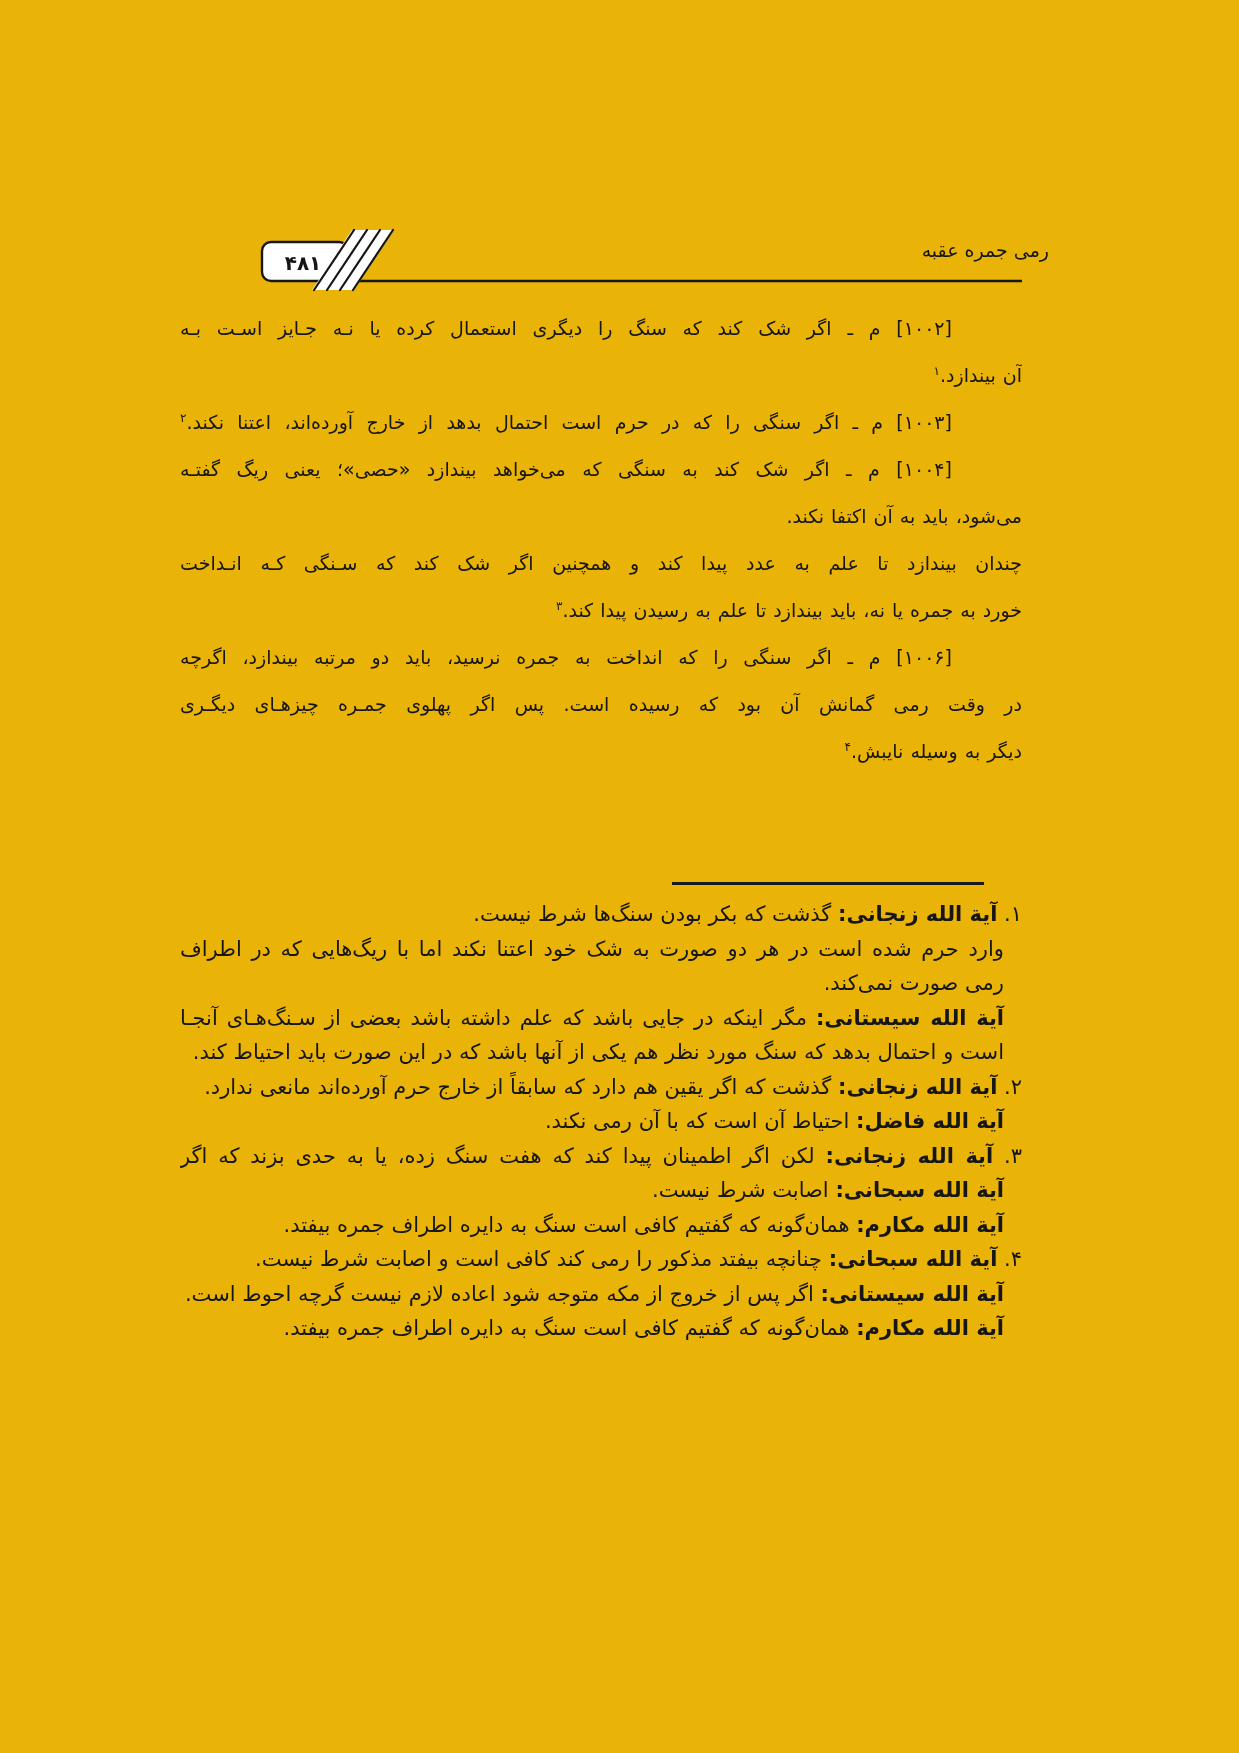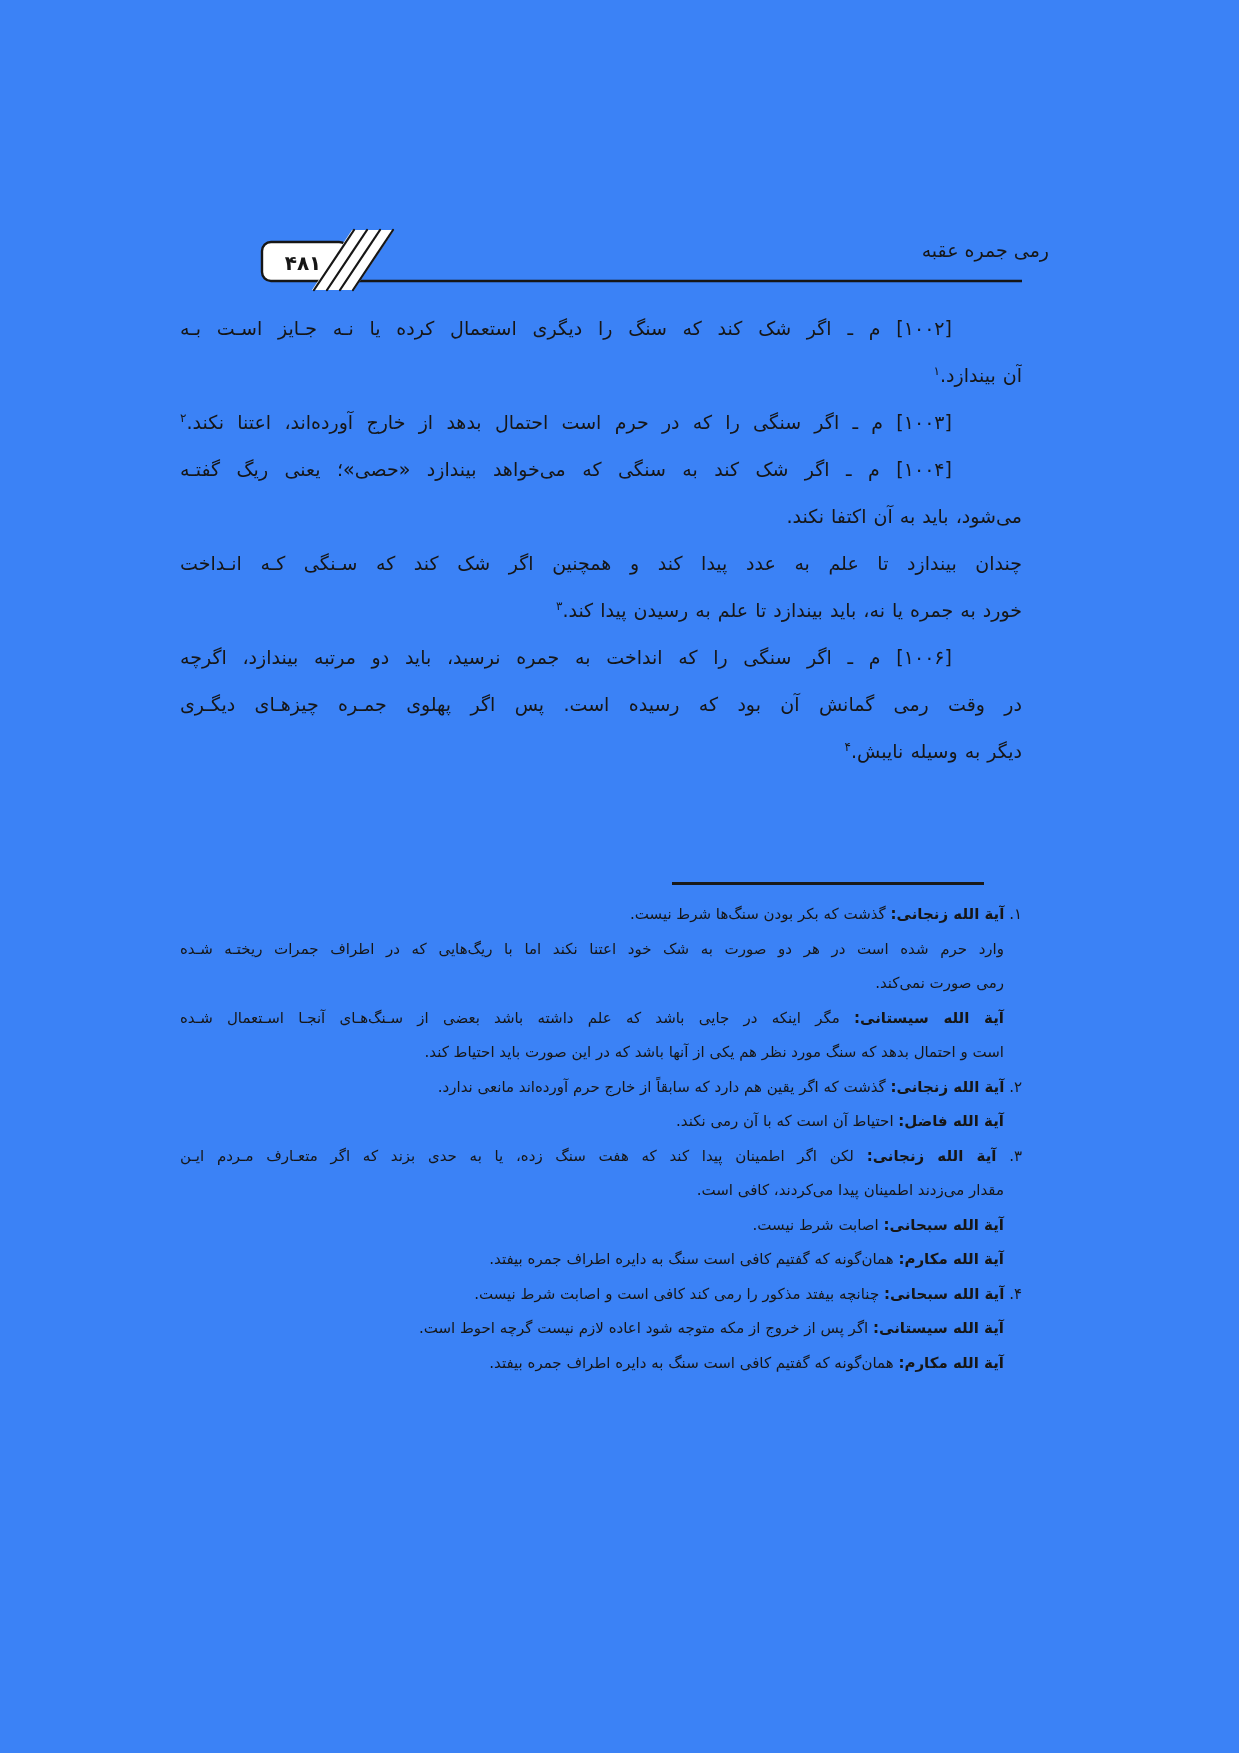--- a/index.html
+++ b/index.html
@@ -1,21 +1,21 @@
 <!DOCTYPE html>
 <html lang="fa" dir="rtl"><head>
 <meta charset="utf-8">
 <style>
   html,body{margin:0;padding:0}
   body{
     width:1239px;height:1753px;position:relative;
     background:#ffffff;color:#161616;
     font-family:"DejaVu Sans",sans-serif;
   }
-  .page{position:absolute;inset:0;direction:rtl;background:#3b82f6}
+  .page{position:absolute;inset:0;direction:rtl;background:#eab308}
 
   
   .running-title{
     position:absolute;top:237px;right:190px;
     font-size:19px;line-height:26px;color:#161616;
   }
   .header-art{position:absolute;top:228px;left:170px}
 
   
   .main-text{position:absolute;top:305px;right:217px;left:180px}
@@ -28,21 +28,21 @@
   .mline.end{text-align:left;text-align-last:right}
   .mline sup{font-size:12px;line-height:0;vertical-align:super}
 
   
   .footnote-sep{
     position:absolute;top:882px;left:672px;width:312px;height:3px;
     background:#1a1a1a;
   }
   .footnotes{position:absolute;top:897px;right:217px;left:180px}
   .fline{
-    font-size:15px;line-height:34.5px;height:34.5px;overflow:hidden;
+    font-size:21px;line-height:34.5px;height:34.5px;overflow:hidden;
     text-align:right;text-align-last:right;padding-right:18px;
   }
   .fline.flush{padding-right:0}
   .fline.justify{text-align:justify;text-align-last:justify}
   .fline b{font-weight:bold}
 </style>
 </head>
 <body>
 
 <div class="page">
@@ -79,21 +79,20 @@
 
   <div class="footnotes">
       <div class="fline flush"><span>۱.</span> <b>آیة الله زنجانی:</b> <span>گذشت که بکر بودن سنگ‌ها شرط نیست.</span></div>
       <div class="fline justify"><span>وارد حرم شده است در هر دو صورت به شک خود اعتنا نکند اما با ریگ‌هایی که در اطراف جمرات ریختـه شـده</span></div>
       <div class="fline"><span>رمی صورت نمی‌کند.</span></div>
       <div class="fline justify"><b>آیة الله سیستانی:</b> <span>مگر اینکه در جایی باشد که علم داشته باشد بعضی از سـنگ‌هـای آنجـا اسـتعمال شـده</span></div>
       <div class="fline"><span>است و احتمال بدهد که سنگ مورد نظر هم یکی از آنها باشد که در این صورت باید احتیاط کند.</span></div>
       <div class="fline flush"><span>۲.</span> <b>آیة الله زنجانی:</b> <span>گذشت که اگر یقین هم دارد که سابقاً از خارج حرم آورده‌اند مانعی ندارد.</span></div>
       <div class="fline"><b>آیة الله فاضل:</b> <span>احتیاط آن است که با آن رمی نکند.</span></div>
       <div class="fline flush justify"><span>۳.</span> <b>آیة الله زنجانی:</b> <span>لکن اگر اطمینان پیدا کند که هفت سنگ زده، یا به حدی بزند که اگر متعـارف مـردم ایـن</span></div>
-      <div class="fline"><span>مقدار می‌زدند اطمینان پیدا می‌کردند، کافی است.</span></div>
       <div class="fline"><b>آیة الله سبحانی:</b> <span>اصابت شرط نیست.</span></div>
       <div class="fline"><b>آیة الله مکارم:</b> <span>همان‌گونه که گفتیم کافی است سنگ به دایره اطراف جمره بیفتد.</span></div>
       <div class="fline flush"><span>۴.</span> <b>آیة الله سبحانی:</b> <span>چنانچه بیفتد مذکور را رمی کند کافی است و اصابت شرط نیست.</span></div>
       <div class="fline"><b>آیة الله سیستانی:</b> <span>اگر پس از خروج از مکه متوجه شود اعاده لازم نیست گرچه احوط است.</span></div>
       <div class="fline"><b>آیة الله مکارم:</b> <span>همان‌گونه که گفتیم کافی است سنگ به دایره اطراف جمره بیفتد.</span></div>
     </div>
 
 </div>
 
 </body></html>

